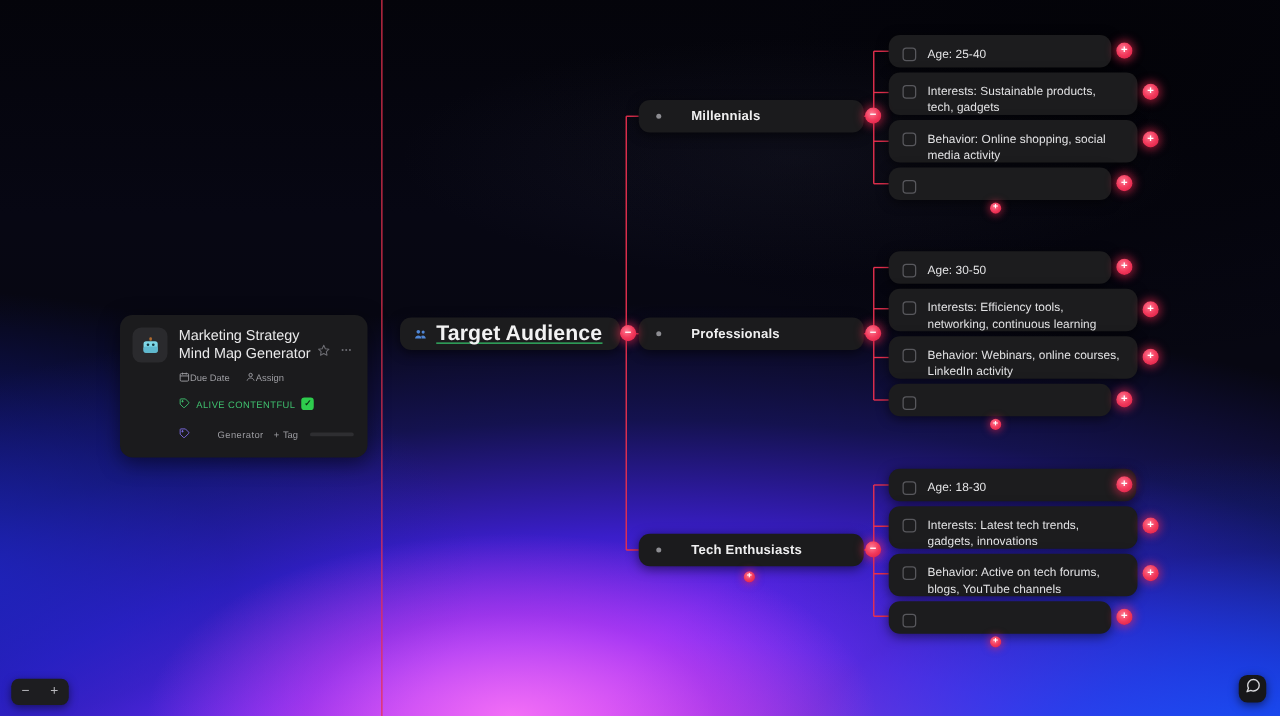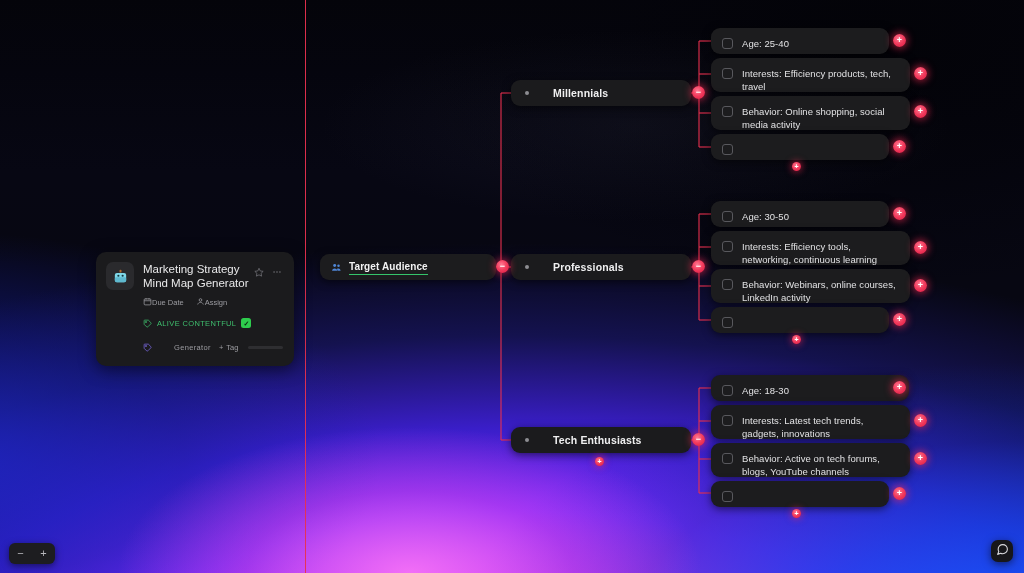--- a/index.html
+++ b/index.html
@@ -64,21 +64,21 @@
   }
 
   
   .root-node {
     padding: 9px 14px 9px 11px;
     align-items: center;
     gap: 7px;
     border-radius: 9px;
   }
   .root-label {
-    font-size: 10px; font-weight: 700; letter-spacing: .1px;
+    font-size: 17px; font-weight: 700; letter-spacing: .1px;
     color: #f2f2f3;
     border-bottom: 1.6px solid #35c46b;
     padding-bottom: 1px; line-height: 13px;
   }
   .people-icon { display: inline-flex; align-items: center; }
 
   
   .branch-node {
     padding: 11px 14px 11px 14px;
     align-items: center;
@@ -135,21 +135,21 @@
     z-index: 8;
   }
   .task-top { display: flex; gap: 9px; align-items: flex-start; }
   .task-emoji {
     width: 28px; height: 28px; border-radius: 7px;
     background: #2a2a2d; flex: none;
     display: flex; align-items: center; justify-content: center;
     font-size: 16px; line-height: 1;
   }
   .task-right { flex: 1; min-width: 0; }
-  .task-title-row { display: flex; align-items: flex-start; }
+  .task-title-row { display: flex; align-items: flex-end; }
   .task-title {
     font-size: 11.5px; line-height: 14px; color: #e9e9ea; font-weight: 400;
     flex: 1;
   }
   .task-actions { display: flex; gap: 7px; align-items: center; padding-top: 1px; }
   .meta-row { display: flex; align-items: center; gap: 12px; margin-top: 7px; }
   .meta-item { display: flex; align-items: center; gap: 0; font-size: 7.5px; color: #9c9ca1; }
   .tag-row { display: flex; align-items: center; gap: 5px; margin-top: 6px; }
   .tag-text { font-size: 7.5px; letter-spacing: .35px; }
   .tag-green { color: #3fbf6e; }
@@ -344,21 +344,21 @@
   <div class="node leaf-node" style="left:711px; top:28px; width:178px; height:26px; z-index:5">
     <span class="leaf-check"></span>
     <span class="leaf-text">Age: 25-40</span>
   </div>
   <div class="plus-btn" style="left:893px; top:34px">
     <span>+</span>
   </div>
 
   <div class="node leaf-node" style="left:711px; top:58px; width:199px; height:34px; z-index:5">
     <span class="leaf-check"></span>
-    <span class="leaf-text">Interests: Efficiency products, tech, travel</span>
+    <span class="leaf-text">Interests: Sustainable products, tech, gadgets</span>
   </div>
   <div class="plus-btn" style="left:914px; top:67px">
     <span>+</span>
   </div>
 
   <div class="node leaf-node" style="left:711px; top:96px; width:199px; height:34px; z-index:5">
     <span class="leaf-check"></span>
     <span class="leaf-text">Behavior: Online shopping, social media activity</span>
   </div>
   <div class="plus-btn" style="left:914px; top:105px">

